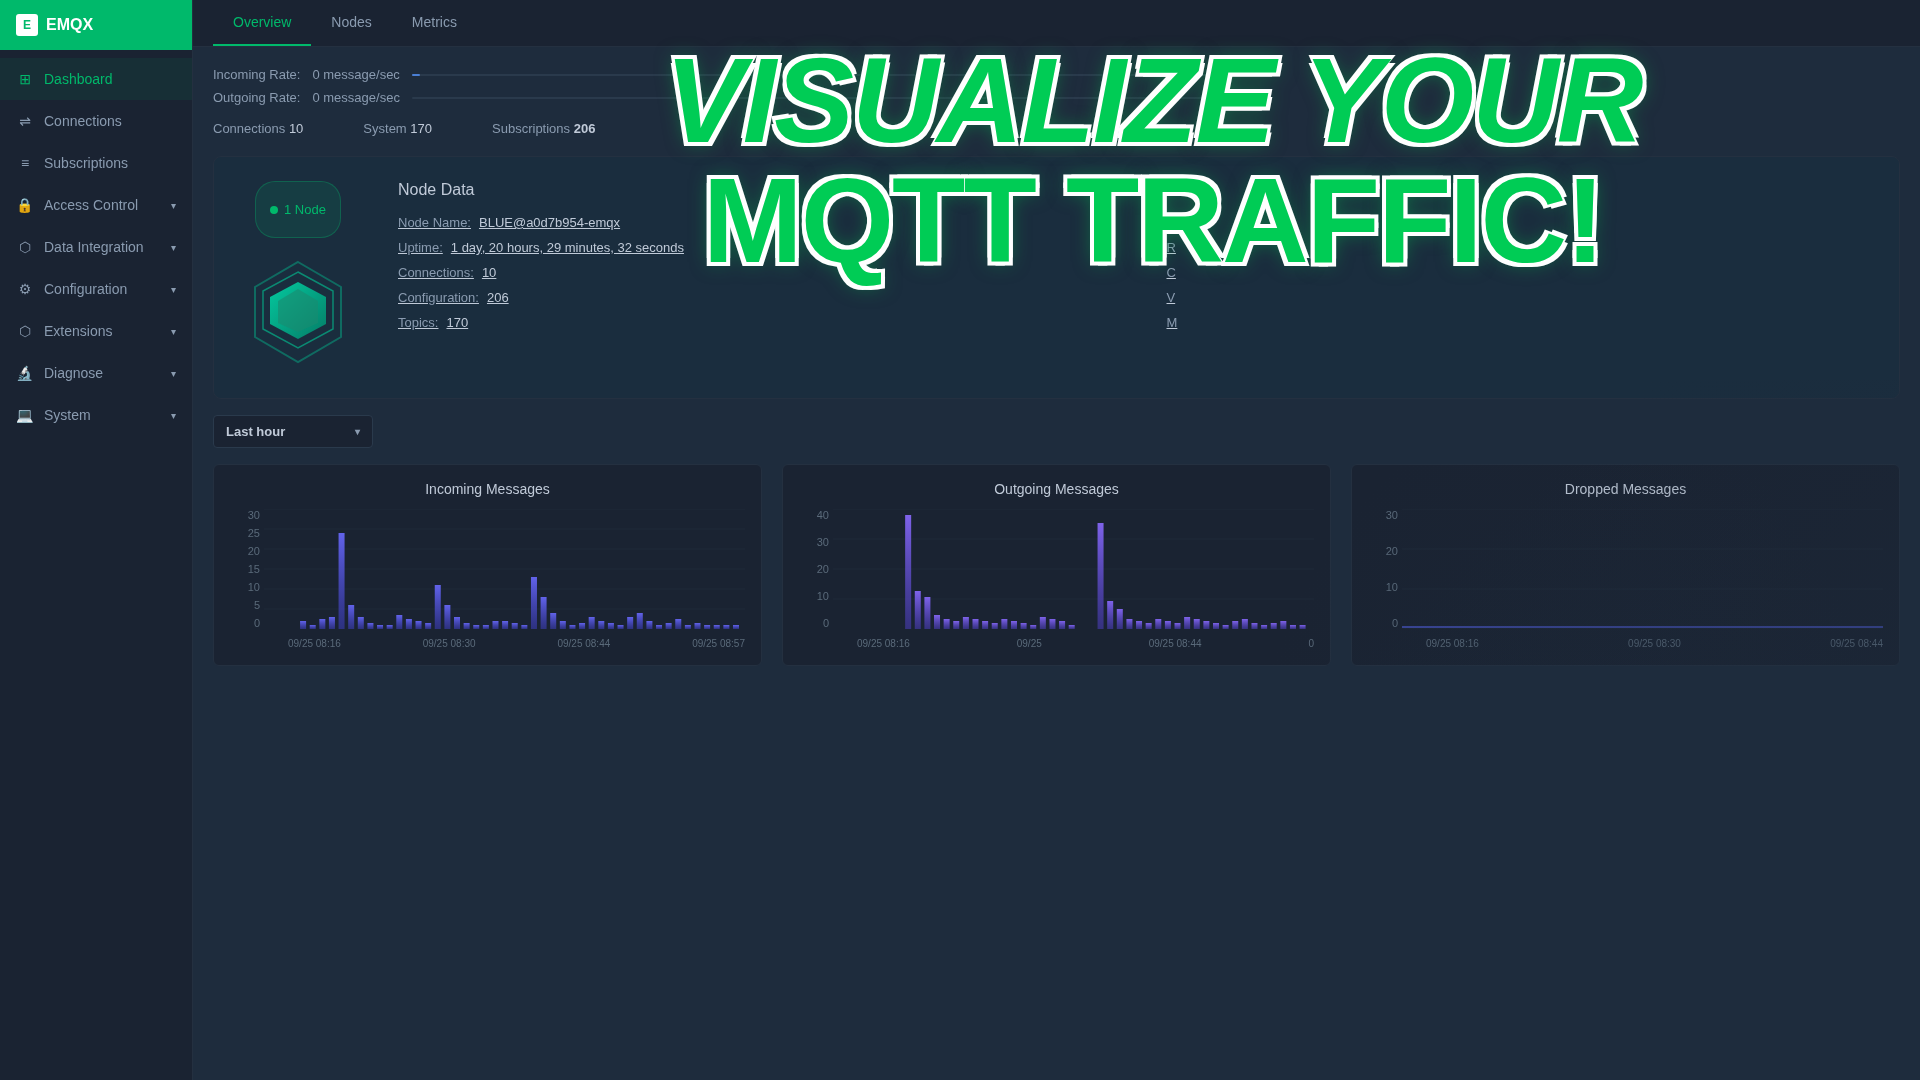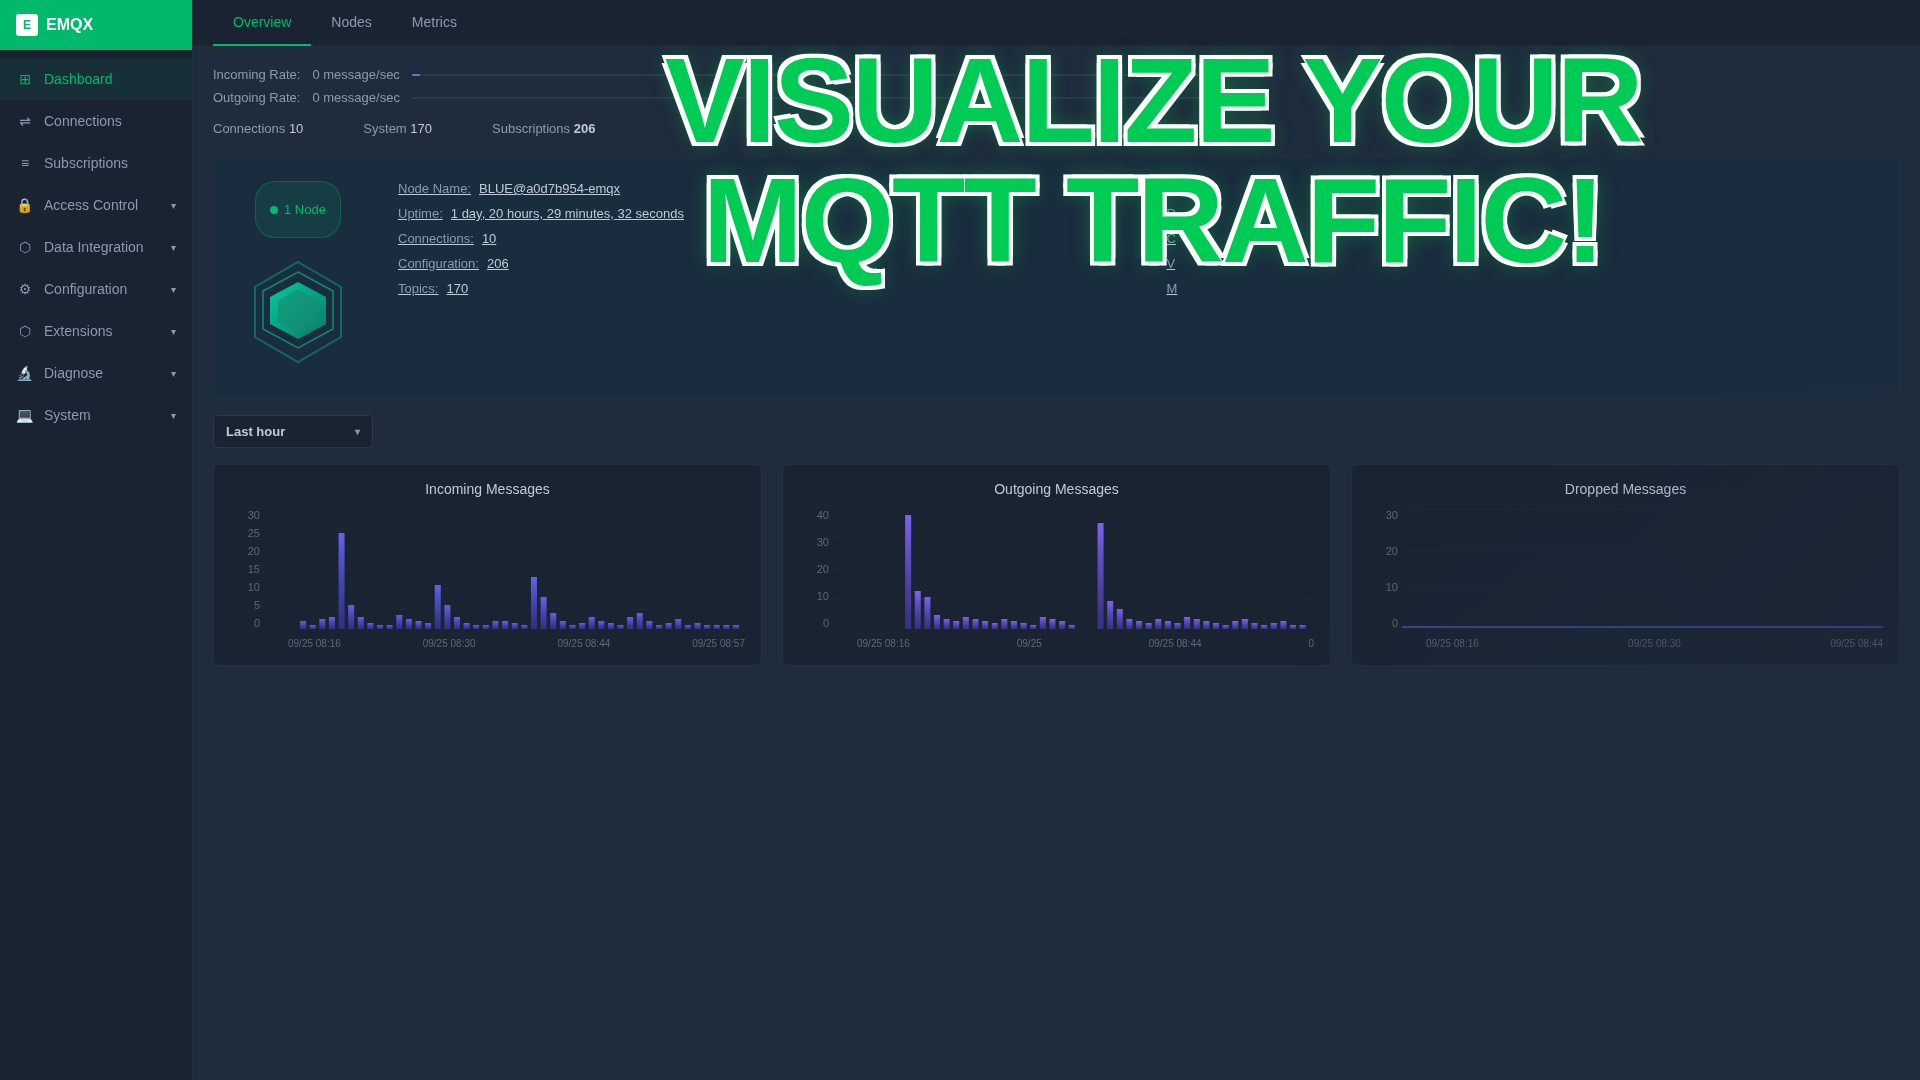--- a/index.html
+++ b/index.html
@@ -287,20 +287,21 @@
     }
     .overlay-line1 {
       font-size: 120px;
       font-weight: 900;
       color: #00cc55;
       text-shadow: -4px -4px 0 white, 4px -4px 0 white, -4px 4px 0 white, 4px 4px 0 white,
                    0 0 20px rgba(0,200,80,0.5);
       line-height: 1;
       letter-spacing: -2px;
       text-transform: uppercase;
+      font-style: italic;
     }
     .overlay-line2 {
       font-size: 120px;
       font-weight: 900;
       color: #00cc55;
       text-shadow: -4px -4px 0 white, 4px -4px 0 white, -4px 4px 0 white, 4px 4px 0 white,
                    0 0 20px rgba(0,200,80,0.5);
       line-height: 1;
       letter-spacing: -2px;
       text-transform: uppercase;
@@ -449,20 +450,21 @@
 
             <polygon points="60,18 95,37 95,75 60,94 25,75 25,37" fill="none" stroke="#00c896" stroke-width="1.5" opacity="0.6"></polygon>
 
             <polygon points="60,28 88,43 88,70 60,85 32,70 32,43" fill="url(#hexGrad)" opacity="0.85"></polygon>
 
             <polygon points="60,35 80,47 80,69 60,78 40,69 40,47" fill="#1a8a70" opacity="0.6"></polygon>
           </svg>
         </div>
       </div>
       <div class="node-data">
+        <div class="node-data-title">Node Data</div>
         <div style="display:grid; grid-template-columns:1fr 1fr; gap:10px 60px;">
           <div class="data-row">
             <span class="data-label">Node Name:</span>
             <span class="data-value">BLUE@a0d7b954-emqx</span>
           </div>
           <div class="data-row">
             <span class="data-label" style="color:#8a9bb0;">No</span>
           </div>
           <div class="data-row">
             <span class="data-label">Uptime:</span>

